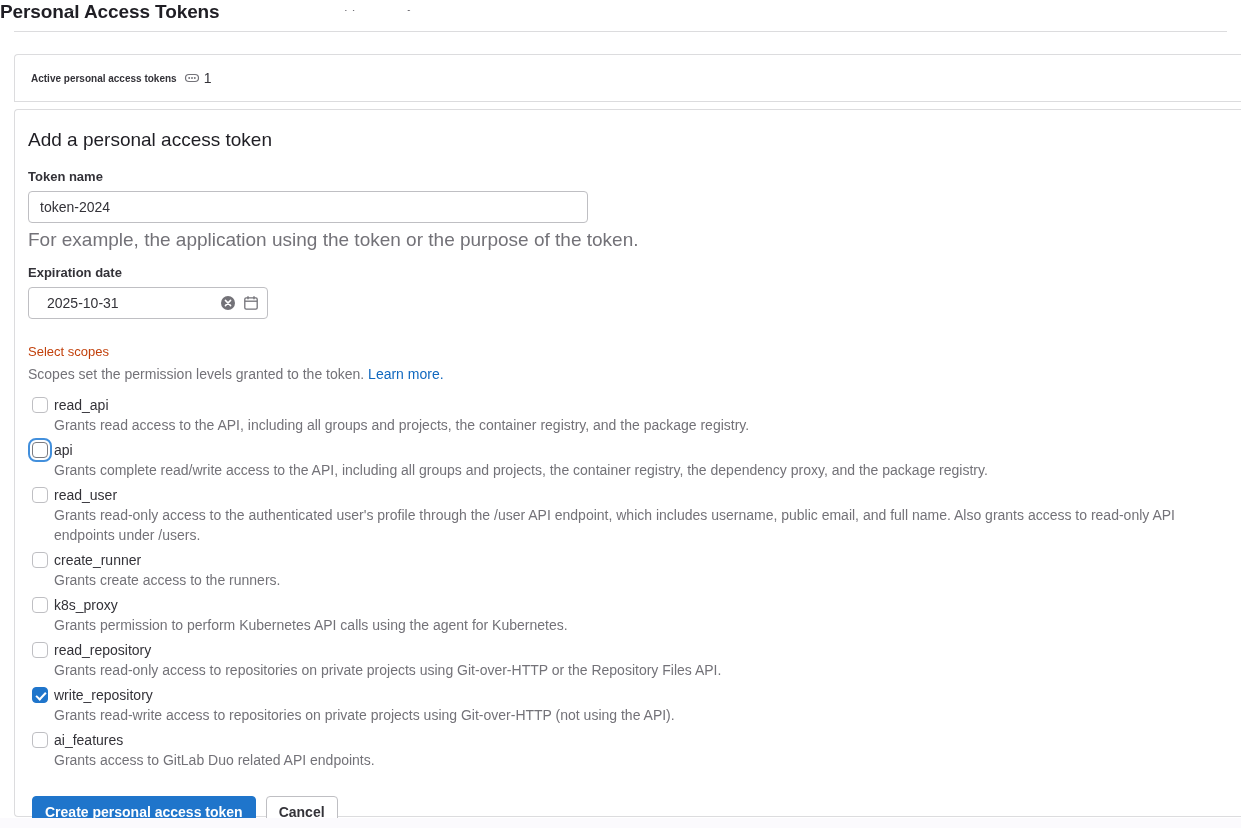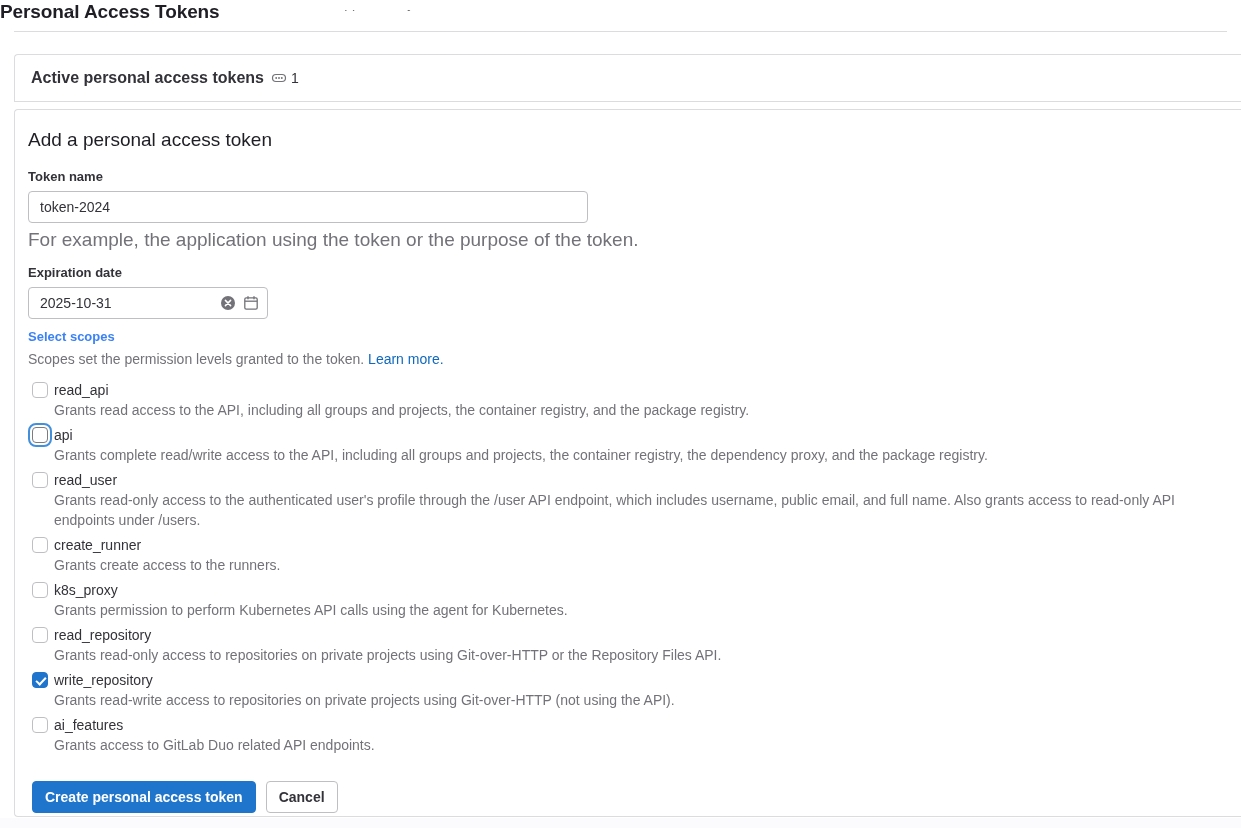--- a/index.html
+++ b/index.html
@@ -60,21 +60,21 @@
     border-right: none;
   }
   .tokens-card-header {
     display: flex;
     align-items: center;
     height: 46px;
     padding: 0 16px;
     gap: 7px;
   }
   .tokens-card-title {
-    font-size: 16px;
+    font-size: 10px;
     font-weight: bold;
     color: #333238;
   }
   .token-badge {
     display: inline-flex;
     align-items: center;
     gap: 4px;
     color: #737278;
     font-size: 14px;
   }
@@ -139,21 +139,21 @@
     position: relative;
     width: 240px;
     height: 32px;
     margin-bottom: 0;
   }
   .date-input {
     width: 240px;
     height: 32px;
     border: 1px solid #bfbfc3;
     border-radius: 4px;
-    padding: 0 58px 0 11px;
+    padding: 0 58px 0 18px;
     font-size: 14px;
     font-family: "Liberation Sans", sans-serif;
     color: #333238;
     background: #fff;
     outline: none;
   }
   .date-clear {
     position: absolute;
     right: 32px; top: 50%;
     transform: translateY(-50%);
@@ -166,23 +166,23 @@
     right: 9px; top: 50%;
     transform: translateY(-50%);
     width: 16px; height: 16px;
     line-height: 0;
     cursor: pointer;
   }
 
   
   .scopes-title {
     font-size: 13px;
-    font-weight: bold;
-    color: #3b82f6;
-    margin-top: 9px;
+    font-weight: normal;
+    color: #c2410c;
+    margin-top: 24px;
     line-height: 18px;
   }
   .scopes-sub {
     font-size: 14px;
     color: #737278;
     margin-top: 3px;
     line-height: 20px;
   }
   .link { color: #1068bf; text-decoration: none; }
 

